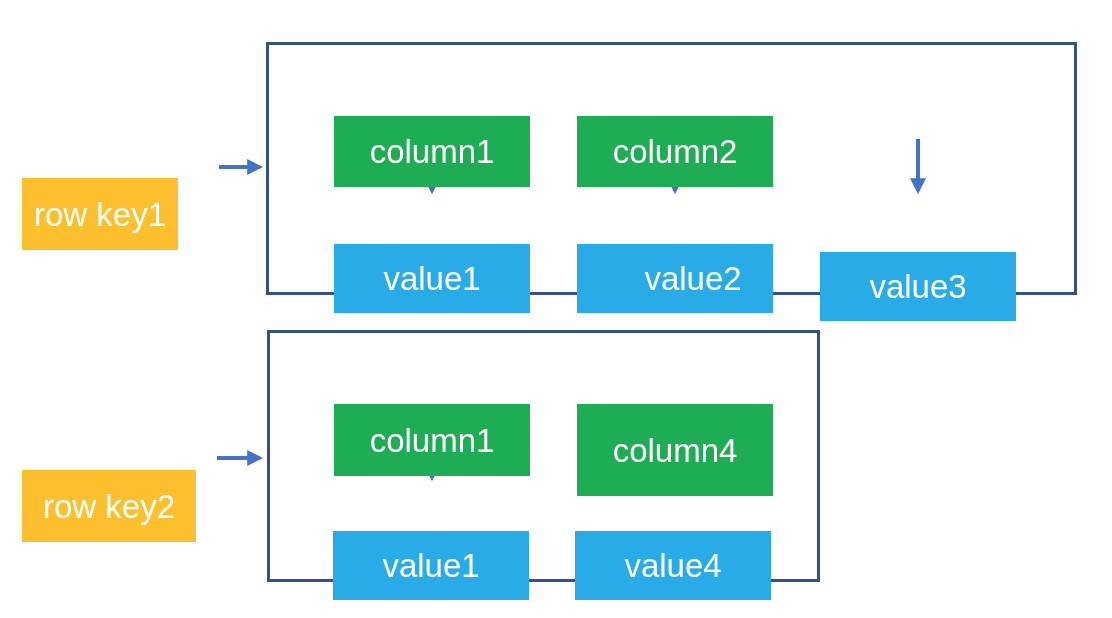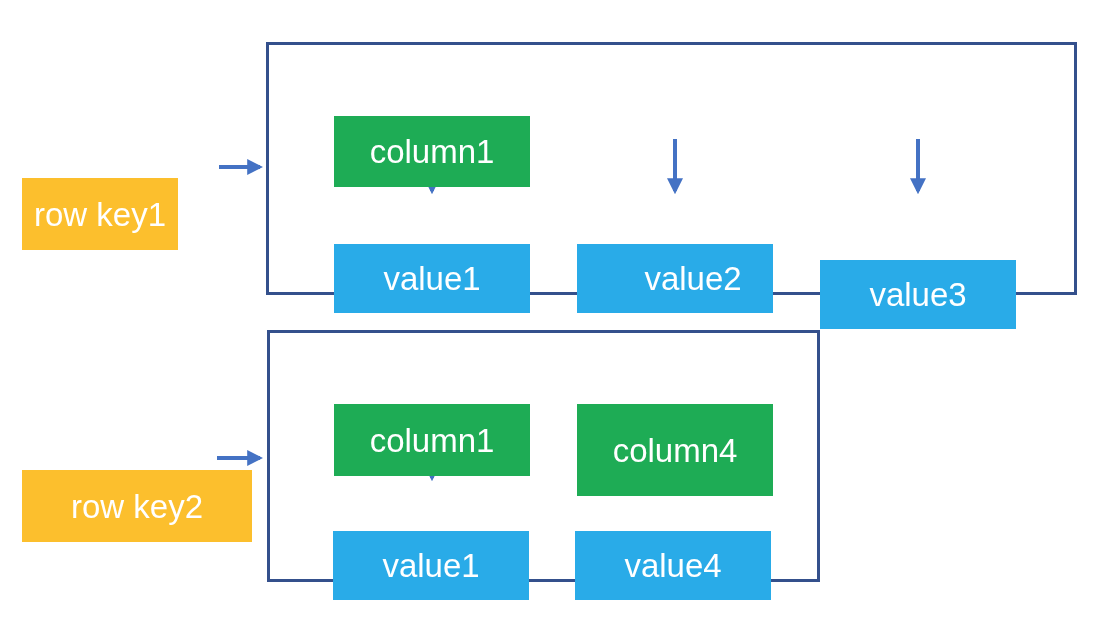--- a/index.html
+++ b/index.html
@@ -71,26 +71,27 @@
     <line x1="918" y1="139" x2="918" y2="191" marker-end="url(#ah)"></line>
     <line x1="432" y1="428" x2="432" y2="478" marker-end="url(#ah)"></line>
     <line x1="675" y1="428" x2="675" y2="478" marker-end="url(#ah)"></line>
   </svg>
 
   <div class="node rowkey" style="left:22px;top:130px;width:156px;height:72px;">row key1</div>
 
   <div class="family-box" style="left:266px;top:42px;width:811px;height:253px;"></div>
 
   <div class="node col" style="left:334px;top:68px;">column1</div>
+  <div class="node col" style="left:577px;top:68px;">column2</div>
 
   <div class="node val" style="left:334px;top:196px;">value1</div>
   <div class="node val" style="left:577px;top:196px;padding-left:36px;">value2</div>
-  <div class="node val" style="left:820px;top:212px;">value3</div>
+  <div class="node val" style="left:820px;top:204px;">value3</div>
 
-  <div class="node rowkey" style="left:22px;top:422px;width:230px;height:72px;">row key2</div>
+  <div class="node rowkey" style="left:22px;top:422px;width:174px;height:72px;">row key2</div>
 
   <div class="family-box" style="left:267px;top:330px;width:553px;height:252px;"></div>
 
   <div class="node col" style="left:334px;top:356px;height:72px;">column1</div>
   <div class="node col" style="left:577px;top:356px;height:92px;">column4</div>
 
   <div class="node val" style="left:333px;top:483px;">value1</div>
   <div class="node val" style="left:575px;top:483px;">value4</div>
 
 </div>

